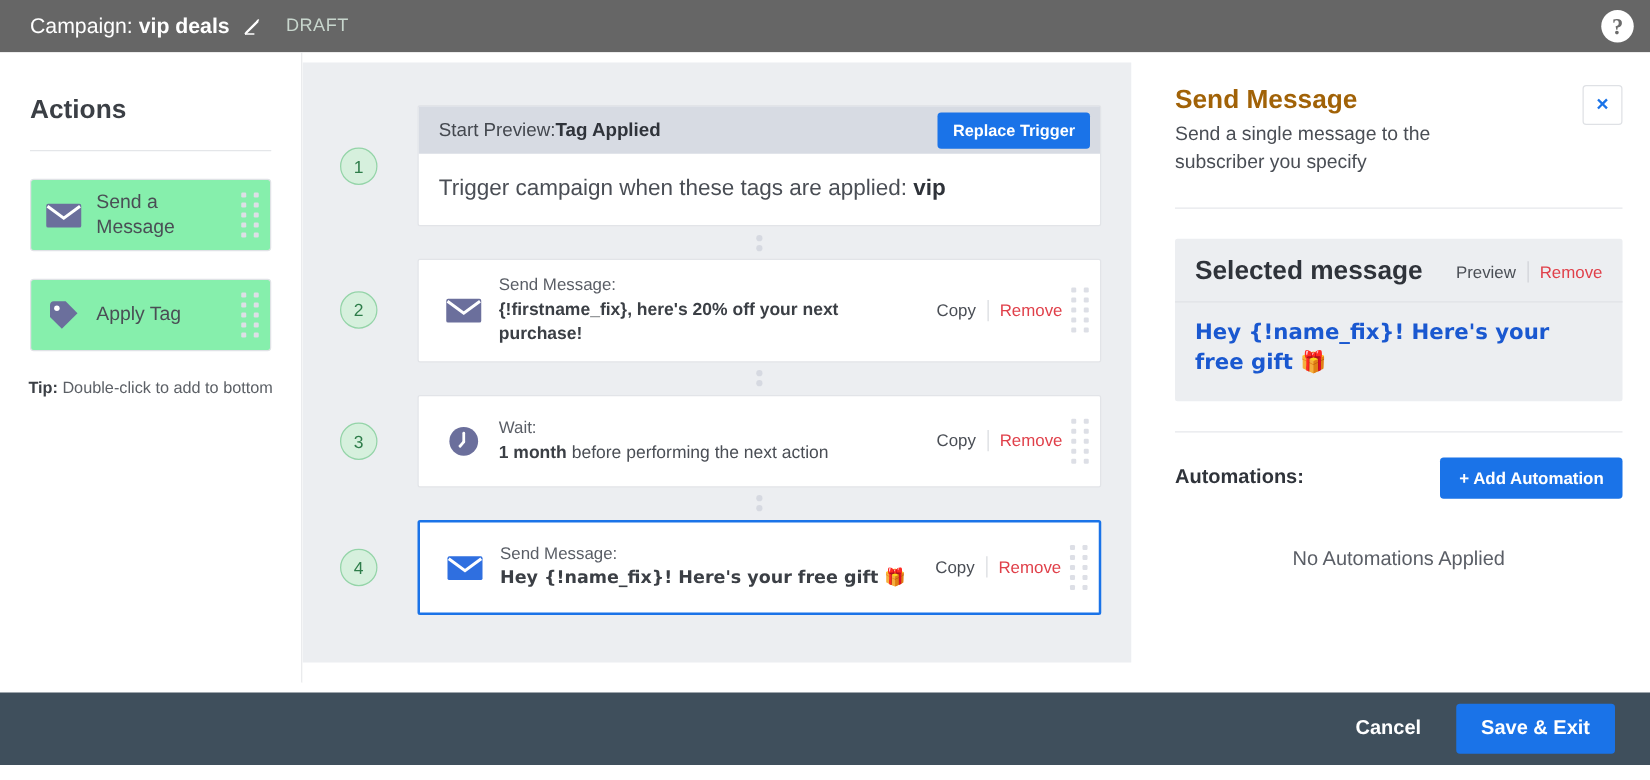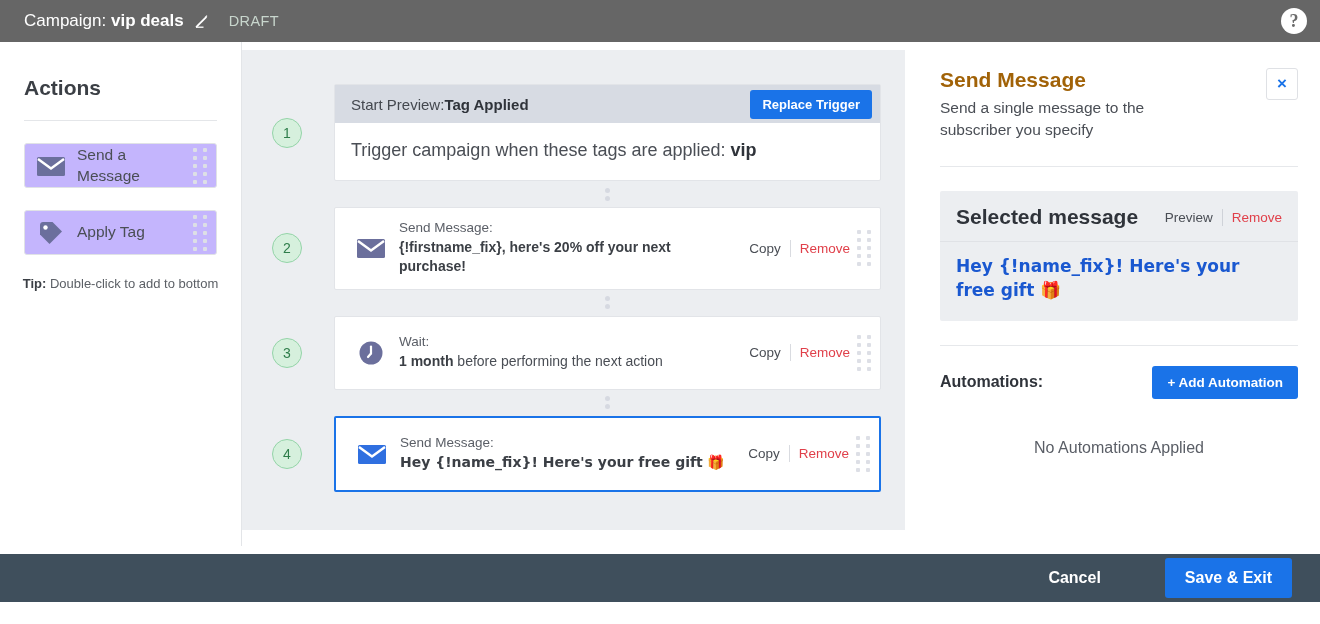--- a/index.html
+++ b/index.html
@@ -73,24 +73,24 @@
     font-size: 21px; font-weight: bold;
     color: #3b3f45;
   }
   .sidebar-rule {
     margin: 20px 24px 0 24px;
     height: 1px; background: #e4e6e9;
   }
   .action-card {
     position: relative;
     margin: 22px 24px 0 24px;
-    height: 45px;
+    height: 58px;
     border: 1px solid #e0e2e6;
     border-radius: 3px;
-    background: #c4b5fd;
+    background: #86efac;
     display: flex; align-items: center;
     cursor: pointer;
   }
   .action-card .ac-icon {
     width: 52px;
     display: flex; align-items: center; justify-content: center;
     flex: 0 0 52px;
   }
   .action-card .ac-label {
     font-size: 15.5px;
@@ -309,25 +309,24 @@
   .no-auto {
     margin-top: 40px;
     text-align: center;
     font-size: 16px;
     color: #5a5e66;
   }
 
   
   .footer {
     position: absolute; left: 0; top: 554px;
-    width: 1320px; height: 48px;
+    width: 1320px; height: 58px;
     background: #3f4f5c;
     display: flex; align-items: center; justify-content: flex-end;
     padding-right: 28px;
-    gap: 36px;
   }
   .cancel-btn {
     background: none; border: none;
     color: #ffffff; font-size: 16px; font-weight: bold;
     margin-right: 22px; cursor: pointer;
   }
   .save-btn {
     background: #1a73e8; color: #ffffff;
     font-size: 16px; font-weight: bold;
     border: none; border-radius: 3px;

